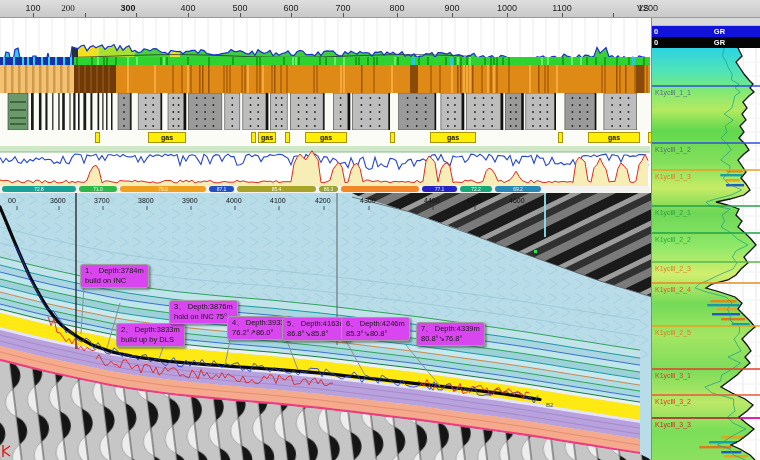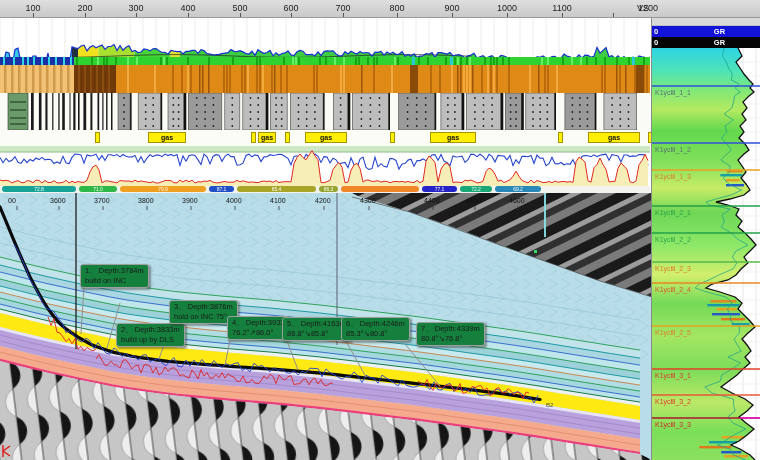--- a/index.html
+++ b/index.html
@@ -18,21 +18,21 @@
   .gas-box{position:absolute;top:2px;height:11px;background:#ffee08;border:1px solid #a89400;
            box-sizing:border-box;color:#111;font-size:7px;line-height:9px;text-align:center;font-weight:bold;}
   .gas-tick{position:absolute;top:2px;width:5px;height:11px;background:#ffee08;border:1px solid #a89400;box-sizing:border-box;}
   
   #segBar{position:absolute;left:0;top:186px;width:650px;height:7px;background:#f2f2ee;}
   .seg{position:absolute;top:0;height:6px;border-radius:3px;color:rgba(255,255,255,.95);
        font-size:5px;line-height:6px;text-align:center;overflow:hidden;}
   
   #seismic{position:absolute;left:0;top:193px;}
   
-  .callout{position:absolute;background:#15803d;border:1px solid #9f9f9f;border-radius:3px;
+  .callout{position:absolute;background:#d946ef;border:1px solid #9f9f9f;border-radius:3px;
            padding:1px 4px 2px 4px;font-size:7.5px;line-height:9.5px;color:#1a1a1a;white-space:nowrap;
            box-shadow:1.5px 1.5px 2px rgba(50,50,50,.45);}
   
   #panel{position:absolute;left:651px;top:18px;width:109px;height:442px;background:#ffffff;
          border-left:1px solid #8a8a8a;box-sizing:border-box;}
   #panel .ptop{height:8px;background:#d9d9d9;border-bottom:1px solid #bdbdbd;box-sizing:border-box;}
   .hdr{position:relative;height:11px;color:#fff;font-size:7.5px;font-weight:bold;}
   .hdr .min{position:absolute;left:2px;top:1px;}
   .hdr .t{position:absolute;left:48%;top:1px;padding-left:10px;}
   #grsvg{display:block;}
@@ -40,23 +40,23 @@
   #cornerMark{position:absolute;left:1px;top:443px;}
 </style>
 </head>
 <body>
 
 <div id="app">
   <div class="ruler">
     <span class="vs">VS</span>
   <span style="left: 33px;">100</span>
       <i class="rtick" style="left: 33px;"></i>
-      <span style="left: 85px;">200</span>
+      <span style="left: 68px; font-family: Liberation Serif, serif;">200</span>
       <i class="rtick" style="left: 85px;"></i>
-      <span style="left: 136px;">300</span>
+      <span style="left: 128px; font-weight: bold;">300</span>
       <i class="rtick" style="left: 136px;"></i>
       <span style="left: 188px;">400</span>
       <i class="rtick" style="left: 188px;"></i>
       <span style="left: 240px;">500</span>
       <i class="rtick" style="left: 240px;"></i>
       <span style="left: 291px;">600</span>
       <i class="rtick" style="left: 291px;"></i>
       <span style="left: 343px; text-align: right;">700</span>
       <i class="rtick" style="left: 343px;"></i>
       <span style="left: 397px;">800</span>

